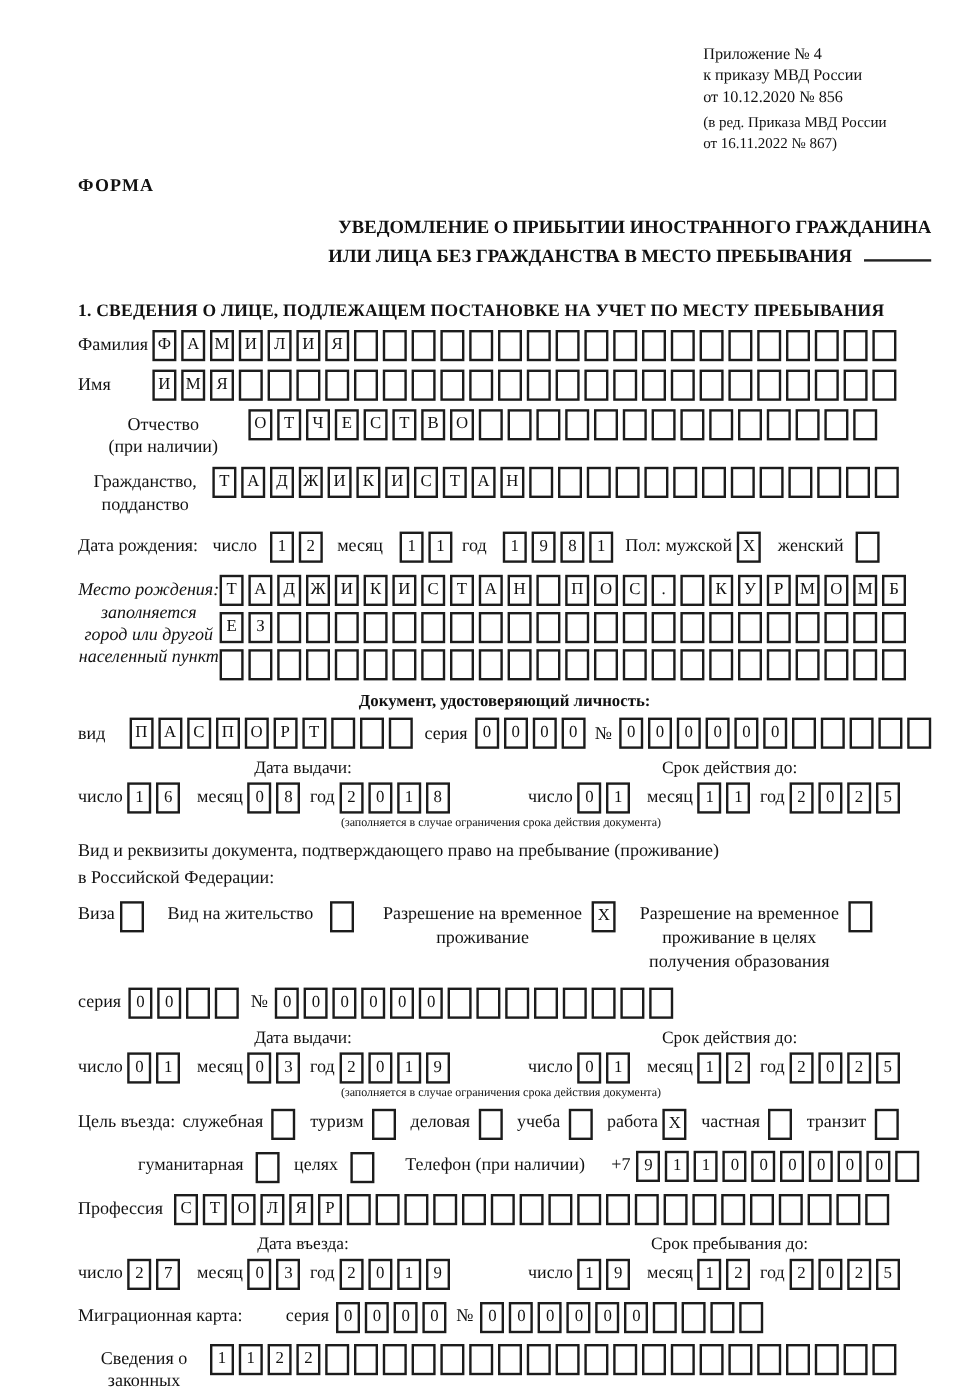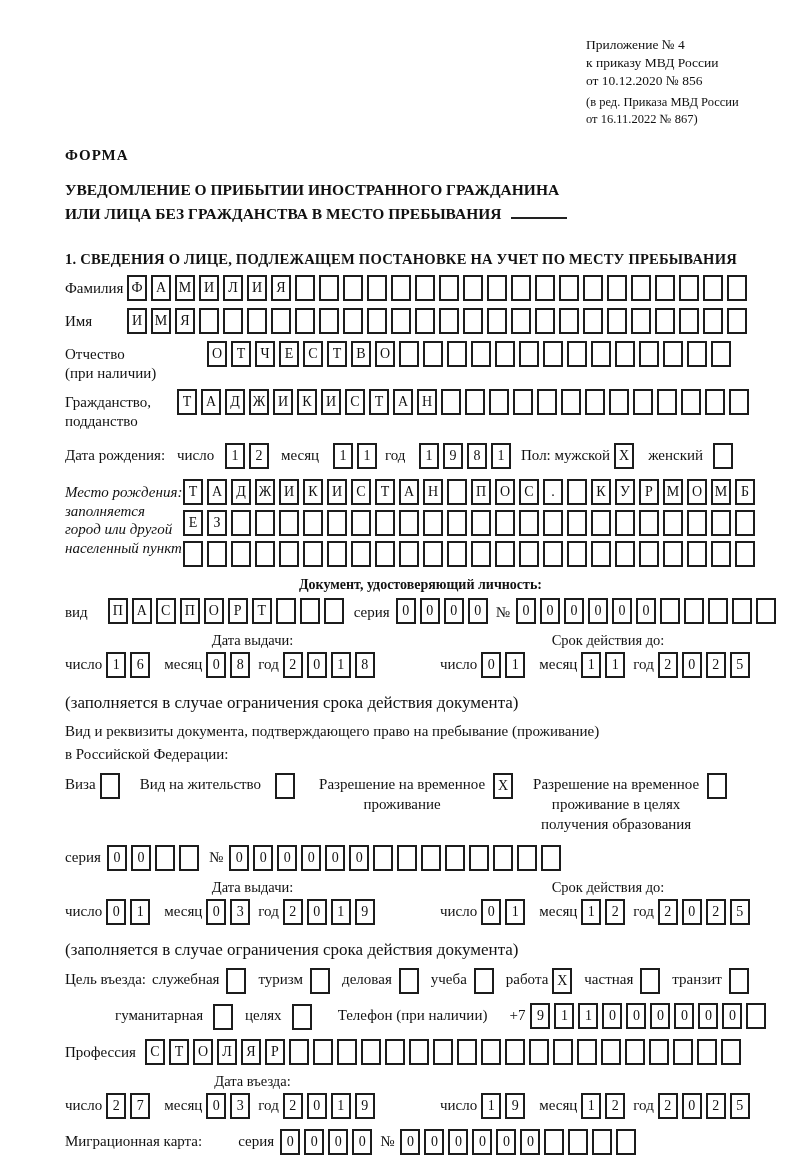--- a/index.html
+++ b/index.html
@@ -7,46 +7,46 @@
     width:800px;height:1163px;
     font-family:"Liberation Serif","DejaVu Serif",serif;
     color:#111;
     box-sizing:border-box;
     padding:36px 24px 20px 65px;
     font-size:15px;
   }
   .appendix{margin-left:auto;width:190px;font-size:13.5px;line-height:1.35;}
   .appendix .amend{font-size:12.5px;margin-top:3px;}
   .forma{ text-align:left;font-weight:bold;font-size:15px;letter-spacing:1px;margin:20px 4px 0 0;}
-  .title{text-align:left;font-weight:bold;font-size:15.5px;line-height:1.5;margin-top:14px;}
+  .title{text-align:right;font-weight:bold;font-size:15.5px;line-height:1.5;margin-top:14px;}
   .blank-line{display:inline-block;width:56px;border-bottom:2px solid #222;height:2px;margin-left:10px;}
   .sec-heading{font-weight:bold;font-size:14.6px;margin-top:26px;letter-spacing:.2px;}
   
   .cells{display:flex;gap:4px;flex-wrap:nowrap;}
   .cell{
     display:inline-flex;align-items:center;justify-content:center;
     width:16px;height:22px;border:2px solid #1c1c1c;background:#fff;
     font-size:14px;font-family:"Liberation Serif","DejaVu Serif",serif;
     flex:0 0 auto;
   }
   .frow{display:flex;align-items:flex-start;margin-top:7px;}
   .flabel{flex:0 0 auto;line-height:1.25;padding-top:4px;}
-  .flabel span{display:block;}
+  .flabel span{display:block;text-align:center;}
   .w62{width:62px;} .w80{width:80px;} .w112{width:112px;} .w118{width:118px;font-style:italic;} .w142{width:142px;} .w110{width:110px;}
   .rows-col{display:flex;flex-direction:column;gap:5px;}
   .inline-label{padding:4px 4px 0 0;}
   .doc-heading{text-align:center;font-weight:bold;font-size:14px;margin-top:10px;}
   .dates-head{display:flex;margin-top:8px;font-size:14.5px;}
   .dates-head .dh-left{width:375px;text-align:center;}
   .dates-head .dh-right{flex:1;text-align:center;}
   .dates-vals{display:flex;margin-top:3px;align-items:center;}
   .date-group{display:flex;align-items:center;width:375px;}
   .date-group.right{width:auto;}
   .dg-lbl{margin:0 4px 0 0;}
-  .note-right{text-align:left;font-size:17px;margin-top:15px;padding-right:6px;}
+  .note-right{text-align:center;font-size:10px;margin-top:2px;padding-right:6px;}
   .plain{margin-top:10px;}
   .optrow{display:flex;align-items:flex-start;margin-top:8px;}
   .opt{display:flex;align-items:flex-start;}
   .opt .olabel{line-height:1.35;padding-top:3px;}
   .opt .olabel.center{text-align:center;}
   .opt .cells{margin-left:8px;margin-top:2px;}
   .gap12{width:12px;} .gap20{width:20px;} .gap24{width:24px;}
   .serrow{display:flex;align-items:center;margin-top:10px;}
   .serrow .slabel{margin-right:6px;}
 </style>
@@ -623,20 +623,21 @@
       <span class="cell"></span>
       <span class="cell"></span>
       <span class="cell"></span>
       <span class="cell"></span>
       <span class="cell"></span>
     </div>
 </div>
 
 <div class="dates-head">
   <div class="dh-left">Дата въезда:</div>
+  <div class="dh-right">Срок пребывания до:</div>
 </div>
 <div class="dates-vals">
   <div class="date-group">
     <span class="dg-lbl">число</span>
     <div class="cells">
         <span class="cell">2</span>
         <span class="cell">7</span>
       </div>
     <span class="dg-lbl" style="margin-left:14px;">месяц</span>
     <div class="cells">

